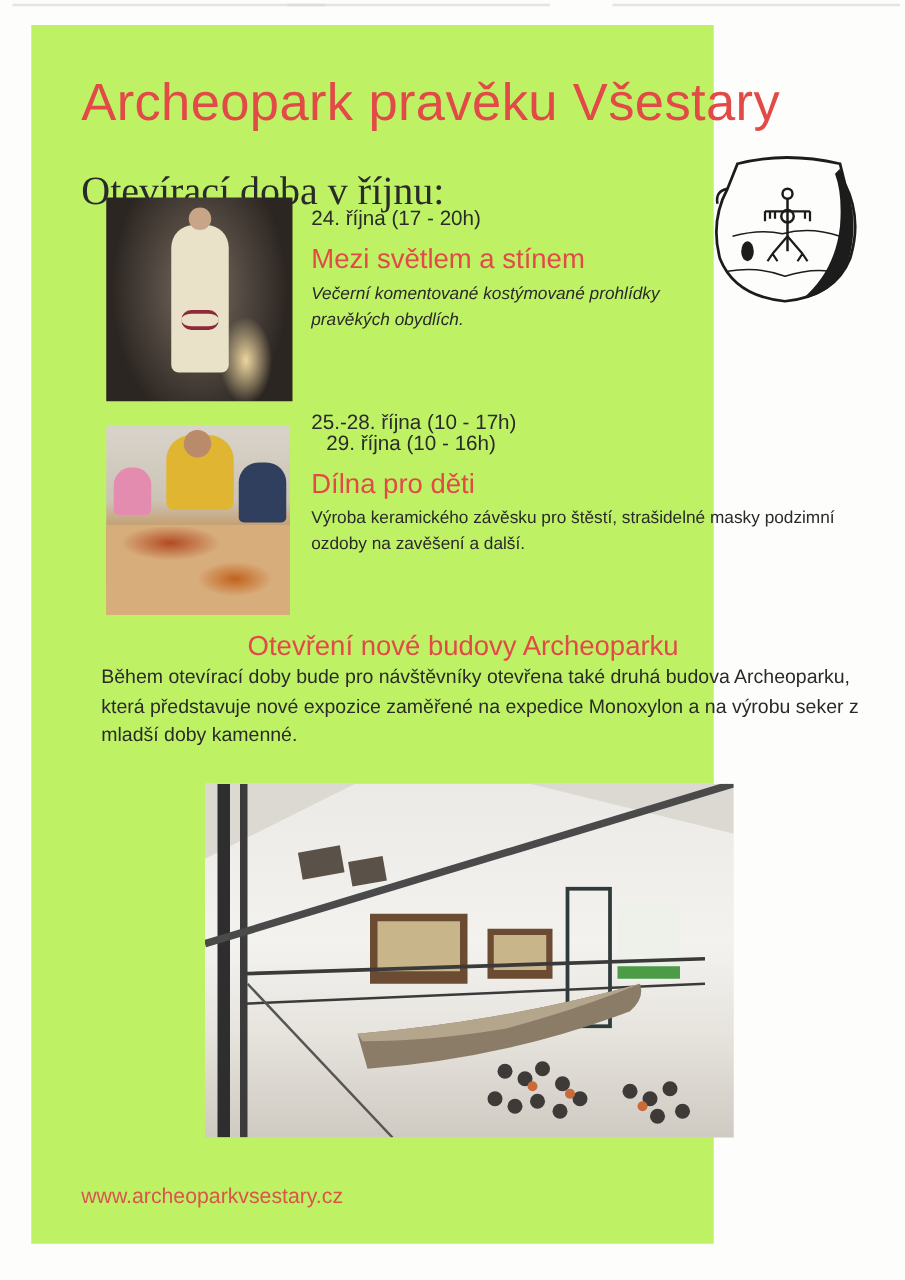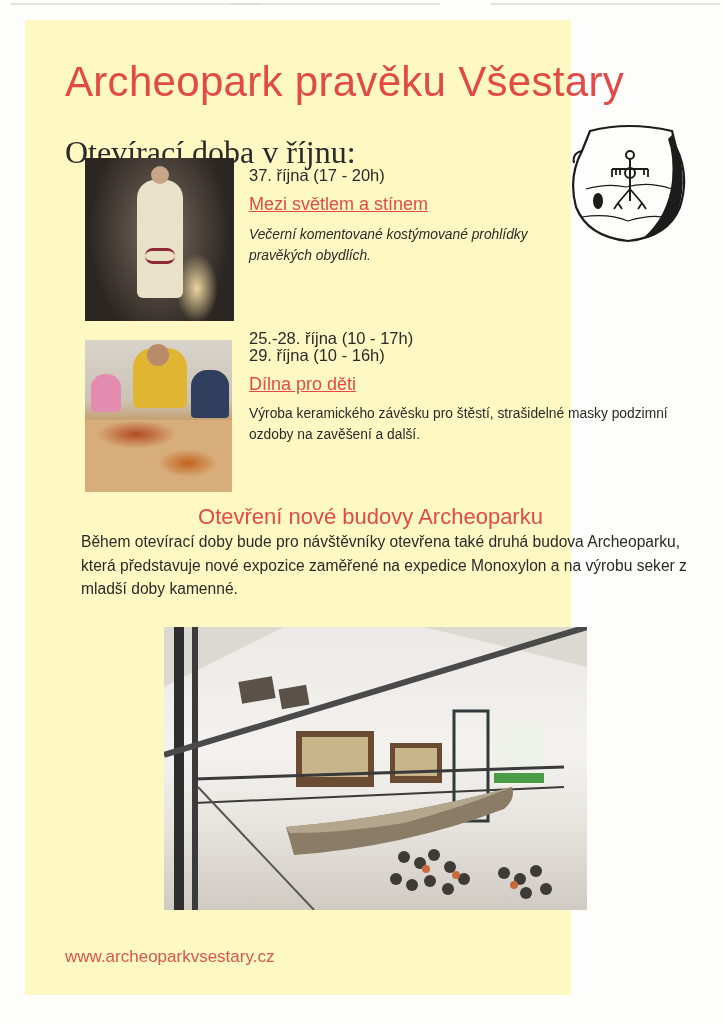--- a/index.html
+++ b/index.html
@@ -6,21 +6,21 @@
   body {
     width: 724px; height: 1024px; position: relative; overflow: hidden;
     background: #fdfdfb;
     font-family: "DejaVu Sans", sans-serif;
   }
   .scan-line {
     position: absolute; top: 3px; height: 2px; background: #d8d8d8; opacity: 0.7;
   }
   .page {
     position: absolute; left: 25px; top: 20px; width: 546px; height: 975px;
-    background: #fef9c3;
+    background: #bef264;
   }
   .abs { position: absolute; }
   .title {
     left: 40px; top: 38px; font-size: 42px; color: #e24a48; white-space: nowrap;
     letter-spacing: 0.3px; font-family: "Liberation Sans", sans-serif;
   }
   .subtitle {
     left: 40px; top: 114px; font-size: 32px; color: #2a2a2a; white-space: nowrap;
     font-family: Liberation Serif, serif;
   }
@@ -66,27 +66,27 @@
   }
   .photo2 .p-table {
     position: absolute; left: 0; top: 80px; width: 147px; height: 72px;
     background:
       radial-gradient(ellipse 40px 14px at 35% 20%, #b24a22 0%, rgba(178,74,34,0) 100%),
       radial-gradient(ellipse 30px 14px at 70% 60%, #c2621c 0%, rgba(194,98,28,0) 100%),
       #d8ad7c;
   }
   .vessel { left: 543px; top: 97px; width: 122px; height: 128px; }
   .date { font-size: 16.5px; color: #2a2a2a; white-space: nowrap; font-family: "Liberation Sans", sans-serif; }
-  .event-title { font-size: 18px; color: #e24a48; white-space: nowrap; font-family: "Liberation Sans", sans-serif; text-decoration: underline; }
+  .event-title { font-size: 22px; color: #e24a48; white-space: nowrap; font-family: "Liberation Sans", sans-serif; }
   .desc { font-size: 13.8px; color: #2a2a2a; line-height: 21px; font-family: "Liberation Sans", sans-serif; }
   .d1 { left: 224px; top: 146px; }
   .t1 { left: 224px; top: 174px; }
   .desc1 { left: 224px; top: 204px; width: 300px; font-style: italic; }
   .d2 { left: 224px; top: 272px; margin-top: 37px; }
-  .d3 { left: 224px; top: 326px; }
+  .d3 { left: 236px; top: 326px; }
   .t3 { left: 224px; top: 354px; }
   .desc3 { left: 224px; top: 383px; width: 450px; }
   .section-title { left: 0; width: 691px; top: 484px; text-align: center; font-size: 22px; color: #e24a48; font-family: "Liberation Sans", sans-serif; }
   .section-body { left: 56px; top: 510px; width: 620px; font-size: 15.6px; line-height: 23.5px; color: #2a2a2a; font-family: "Liberation Sans", sans-serif; }
   .photo3 {
     left: 139px; top: 607px; width: 423px; height: 283px;
     background: linear-gradient(180deg, #eceae6 0%, #f3f2ef 45%, #e7e4de 70%, #cfcac2 100%);
   }
   .url { left: 40px; top: 927px; font-size: 17px; color: #d9554d; white-space: nowrap; font-family: "Liberation Sans", sans-serif; text-align: right; }
 </style>
@@ -115,21 +115,21 @@
       <path d="M18 72 Q40 66 58 70 Q80 64 104 72" fill="none" stroke="#1c1c1c" stroke-width="1.2"></path>
       <path d="M14 100 Q40 96 60 104 Q86 96 104 102" fill="none" stroke="#1c1c1c" stroke-width="1.2"></path>
       <ellipse cx="30" cy="84" rx="5" ry="8" fill="#1c1c1c"></ellipse>
     </svg>
   </div>
 
   <div class="abs photo photo1">
     <div class="figure1"></div>
   </div>
 
-  <div class="abs date d1">37. října (17 - 20h)</div>
+  <div class="abs date d1">24. října (17 - 20h)</div>
   <div class="abs event-title t1">Mezi světlem a stínem</div>
   <div class="abs desc desc1">Večerní komentované kostýmované prohlídky pravěkých obydlích.</div>
 
   <div class="abs date d2">25.-28. října (10 - 17h)</div>
 
   <div class="abs photo photo2">
     <div class="p-man"></div>
     <div class="p-girl"></div>
     <div class="p-boy"></div>
     <div class="p-table"></div>

